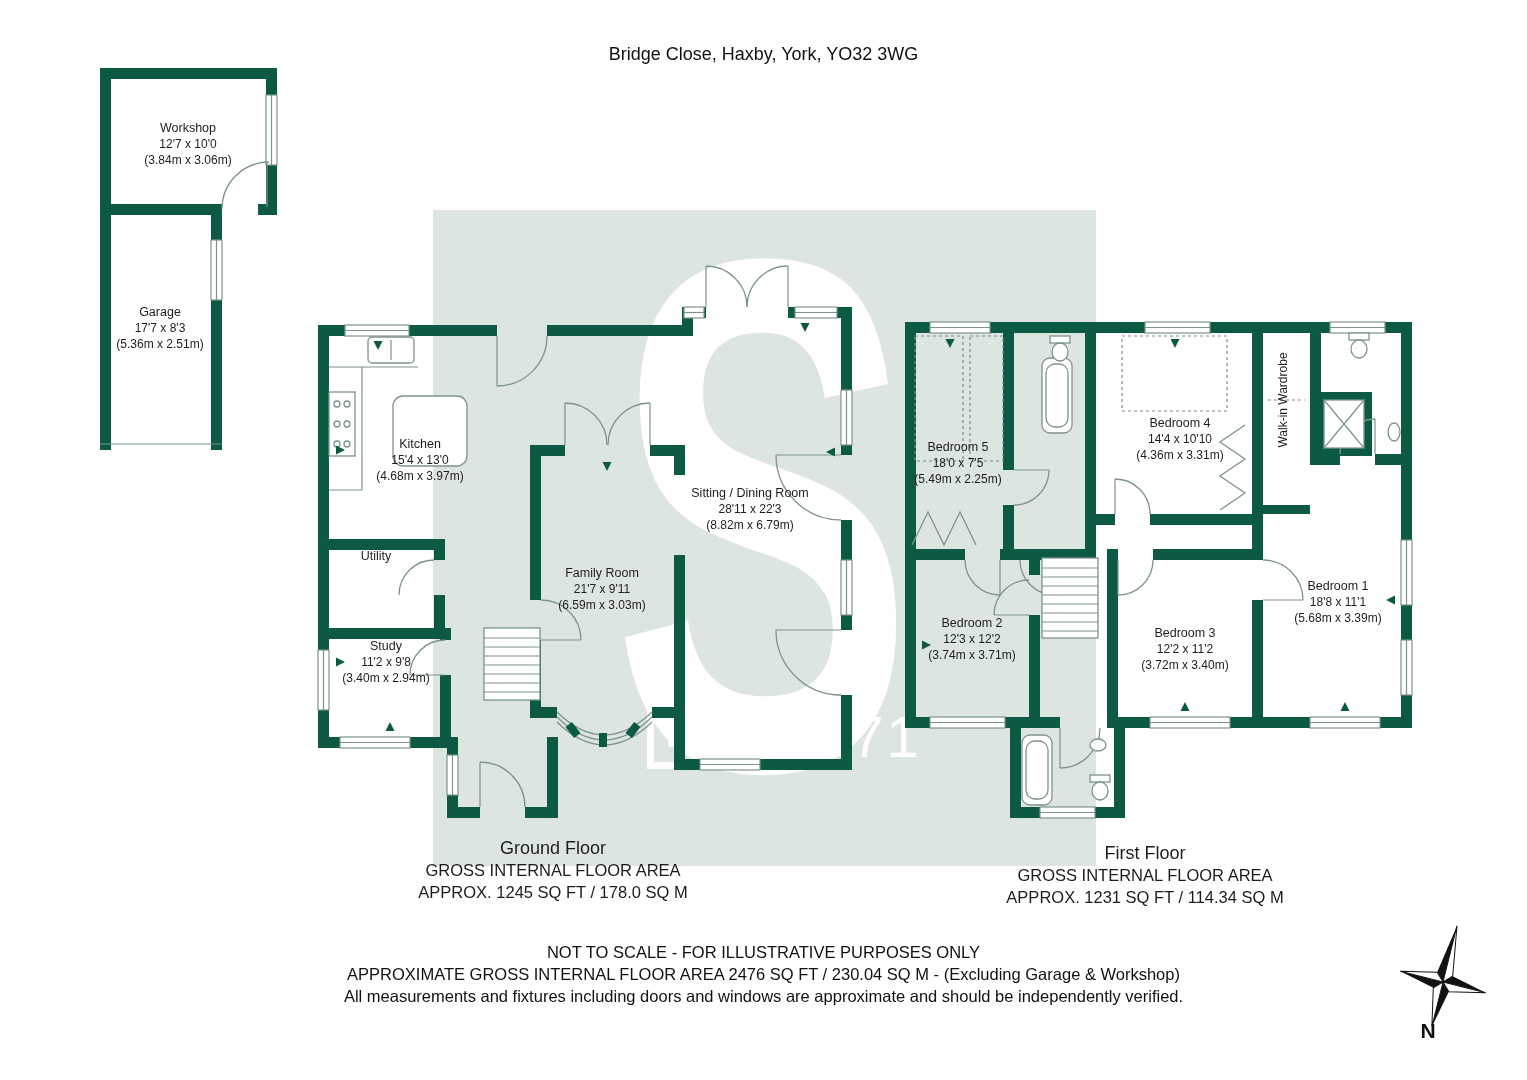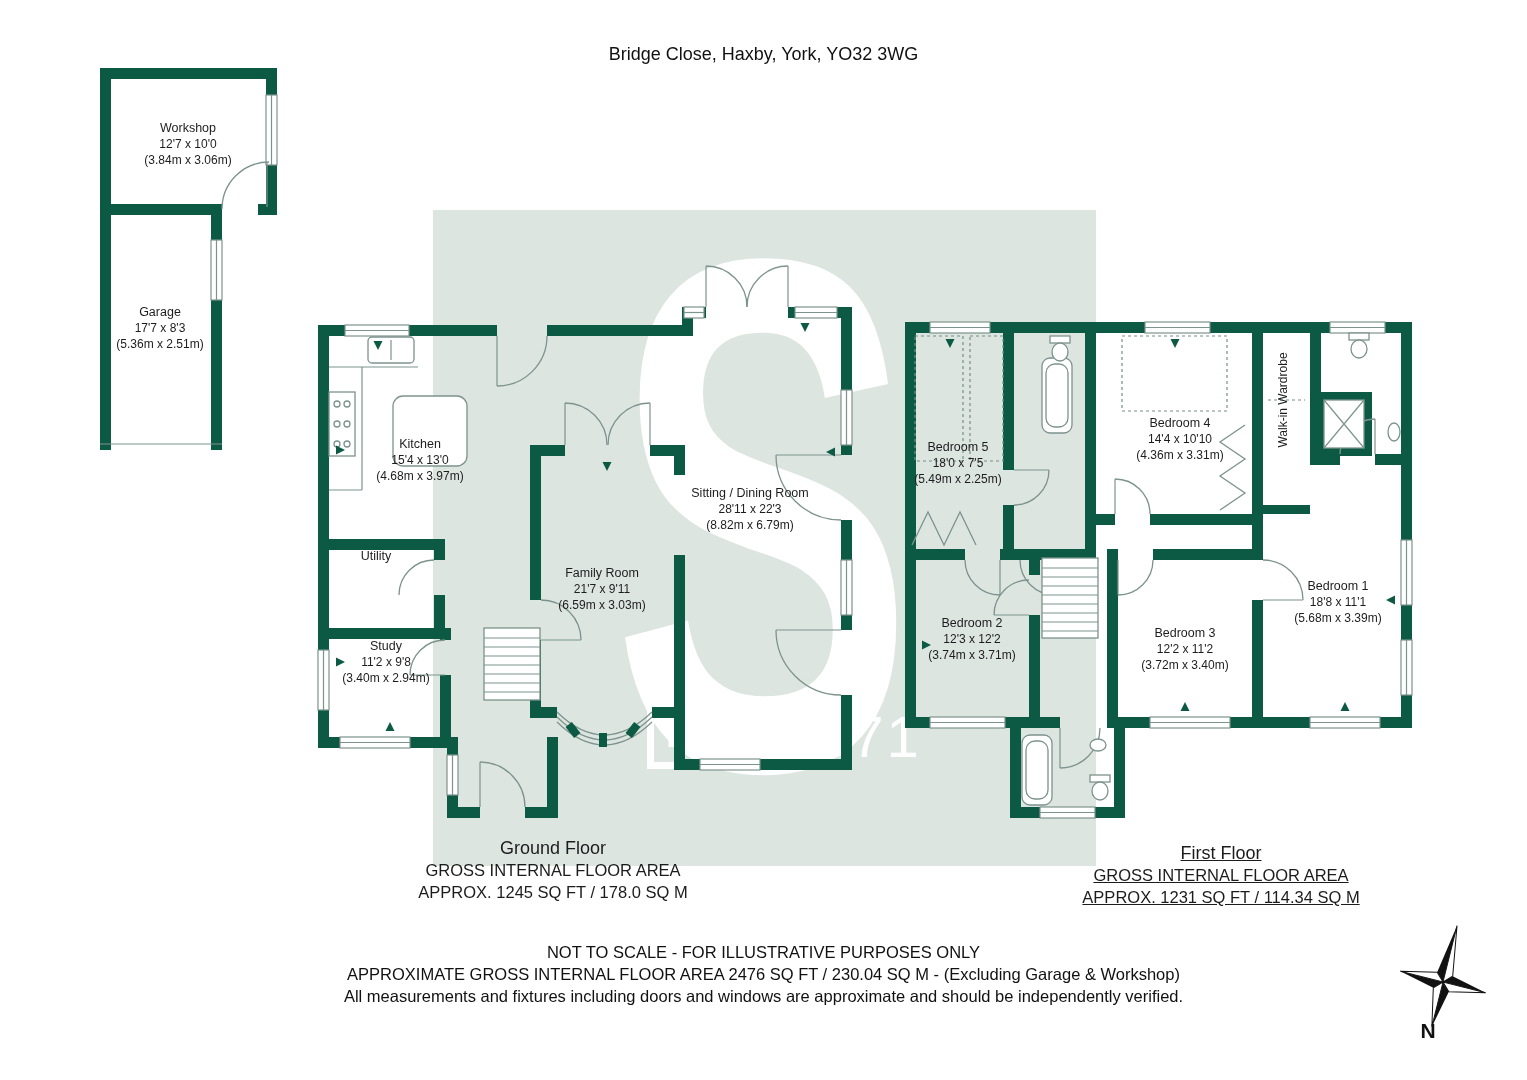--- a/index.html
+++ b/index.html
@@ -361,21 +361,21 @@
       </g>
       <text class="nlabel" x="1428" y="1038">N</text>
     </g>
   </svg>
 
   <div class="caption" style="left:378px;top:819px;width:350px;margin-top:18px;">
     <div class="c1">Ground Floor</div>
     <div class="c2">GROSS INTERNAL FLOOR AREA</div>
     <div class="c3">APPROX. 1245 SQ FT / 178.0 SQ M</div>
   </div>
-  <div class="caption" style="left:1046px;top:842px;width:350px;text-decoration:underline;">
+  <div class="caption" style="left:970px;top:842px;width:350px;">
     <div class="c1">First Floor</div>
     <div class="c2">GROSS INTERNAL FLOOR AREA</div>
     <div class="c3">APPROX. 1231 SQ FT / 114.34 SQ M</div>
   </div>
 
   <div class="footer">
     <div>NOT TO SCALE - FOR ILLUSTRATIVE PURPOSES ONLY</div>
     <div>APPROXIMATE GROSS INTERNAL FLOOR AREA 2476 SQ FT / 230.04 SQ M - (Excluding Garage &amp; Workshop)</div>
     <div>All measurements and fixtures including doors and windows are approximate and should be independently verified.</div>
   </div>

